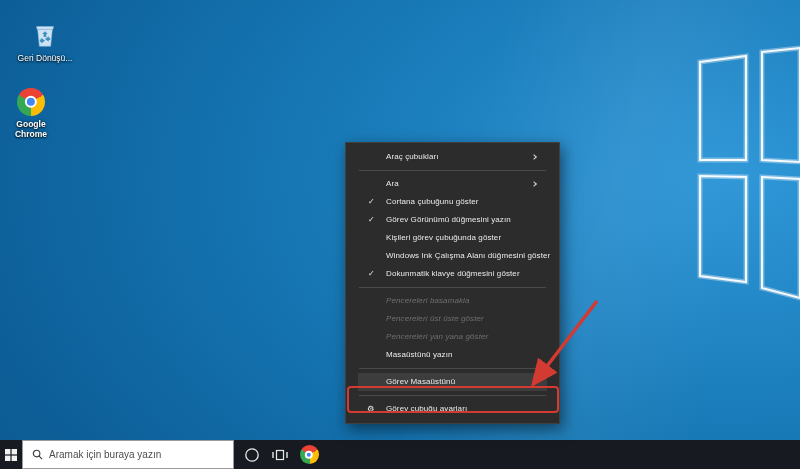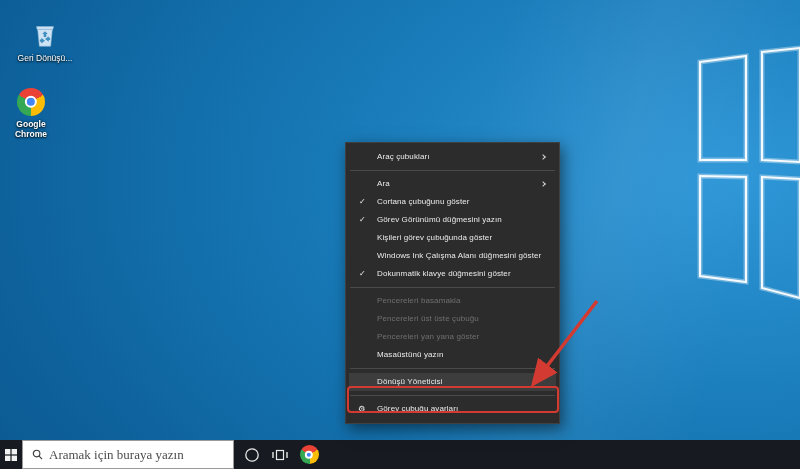--- a/index.html
+++ b/index.html
@@ -23,40 +23,40 @@
   .chrome-icon { position:relative; display:inline-block; width:28px; height:28px; border-radius:50%;
     background:conic-gradient(#ea4335 0 60deg, #fbbc05 60deg 180deg, #34a853 180deg 300deg, #ea4335 300deg 360deg); }
   .chrome-inner { position:absolute; left:50%; top:50%; width:44%; height:44%; transform:translate(-50%,-50%);
     background:#4285f4; border:2.5px solid #fff; border-radius:50%; }
   .chrome-icon.small { width:19px; height:19px; }
   .chrome-icon.small .chrome-inner { border-width:2px; }
 
   
   #ctx { position:absolute; left:345px; top:142px; width:215px; z-index:60;
     background:#2c2c2c; border:1px solid #404040; box-shadow:3px 5px 14px rgba(0,0,0,0.5);
-    padding:5px 3px; font-size:8px; color:#eaeaea; }
+    padding:5px 12px; font-size:8px; color:#eaeaea; }
   .mi { position:relative; height:18px; line-height:18px; padding:0 18px 0 28px; white-space:nowrap; cursor:default; }
   .mi .lbl { letter-spacing:0.1px; }
   .mi.hl { background:#3d3d3d; }
-  .mi.dis { color:#6f6f6f; }
+  .mi.dis { color:#6f6f6f;font-style:italic; }
   .sep { height:1px; background:#4a4a4a; margin:4px 1px; }
   .chk { position:absolute; left:10px; top:0; font-size:8px; color:#eaeaea; }
   .gearglyph { position:absolute; left:9px; top:0; font-size:8.5px; color:#eaeaea; }
   .chev { position:absolute; right:11px; top:50%; width:4px; height:4px;
     border-top:1px solid #d8d8d8; border-right:1px solid #d8d8d8; transform:translateY(-50%) rotate(45deg); }
 
   
   #redbox { position:absolute; left:347px; top:386px; width:212px; height:27px; border:2px solid #d33a31; border-radius:4px; z-index:65; pointer-events:none; }
   #arrow-overlay { position:absolute; inset:0; z-index:70; pointer-events:none; }
 
   
   #taskbar { position:absolute; left:0; bottom:0; width:800px; height:29px; background:#171b21; display:flex; align-items:stretch; z-index:50; }
   .tb-btn { width:24px; display:flex; align-items:center; justify-content:center; cursor:pointer; }
   #searchbox { width:212px; background:#fff; display:flex; align-items:center; padding:0 6px 0 9px; gap:6px; border:1px solid #9a9a9a; }
-  #searchinput { flex:1; border:none; outline:none; background:transparent; font-size:13px; color:#222; font-family:Liberation Serif, serif; }
+  #searchinput { flex:1; border:none; outline:none; background:transparent; font-size:10px; color:#222; font-family:Liberation Sans, sans-serif; }
   #searchinput::placeholder { color:#4d4d4d; opacity:1; }
 </style>
 </head>
 <body>
 
 <div id="screen">
 
   <svg id="wallpaper-logo" viewBox="0 0 150 280">
     <g fill="none" stroke="rgba(255,255,255,0.35)" stroke-width="5">
       <polygon points="50,32 96,26 96,130 50,130"></polygon>
@@ -116,31 +116,31 @@
     </div>
     <div class="mi">
       <span class="chk">✓</span>
       <span class="lbl">Dokunmatik klavye düğmesini göster</span>
     </div>
     <div class="sep"></div>
     <div class="mi dis">
       <span class="lbl">Pencereleri basamakla</span>
     </div>
     <div class="mi dis">
-      <span class="lbl">Pencereleri üst üste çubuğu</span>
+      <span class="lbl">Pencereleri üst üste göster</span>
     </div>
     <div class="mi dis">
       <span class="lbl">Pencereleri yan yana göster</span>
     </div>
     <div class="mi">
       <span class="lbl">Masaüstünü yazın</span>
     </div>
     <div class="sep"></div>
     <div class="mi hl">
-      <span class="lbl">Dönüşü Yöneticisi</span>
+      <span class="lbl">Görev Masaüstünü</span>
     </div>
     <div class="sep"></div>
     <div class="mi">
       <span class="gearglyph">⚙</span>
       <span class="lbl">Görev çubuğu ayarları</span>
     </div>
   </div>
 
   <div id="redbox"></div>
   <svg id="arrow-overlay" viewBox="0 0 800 469">

